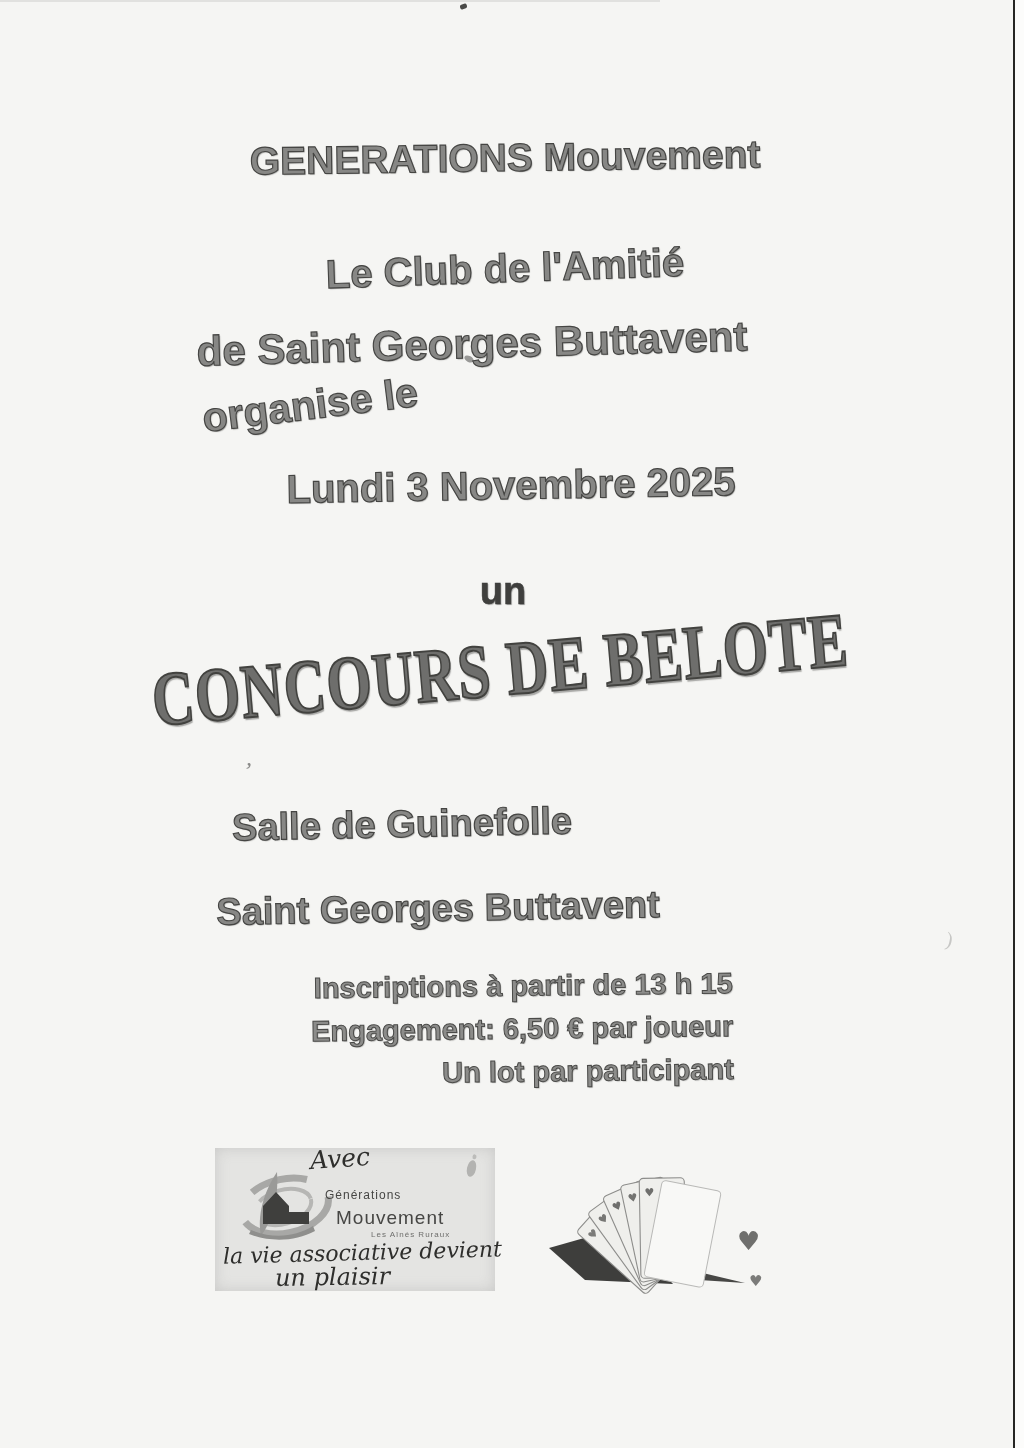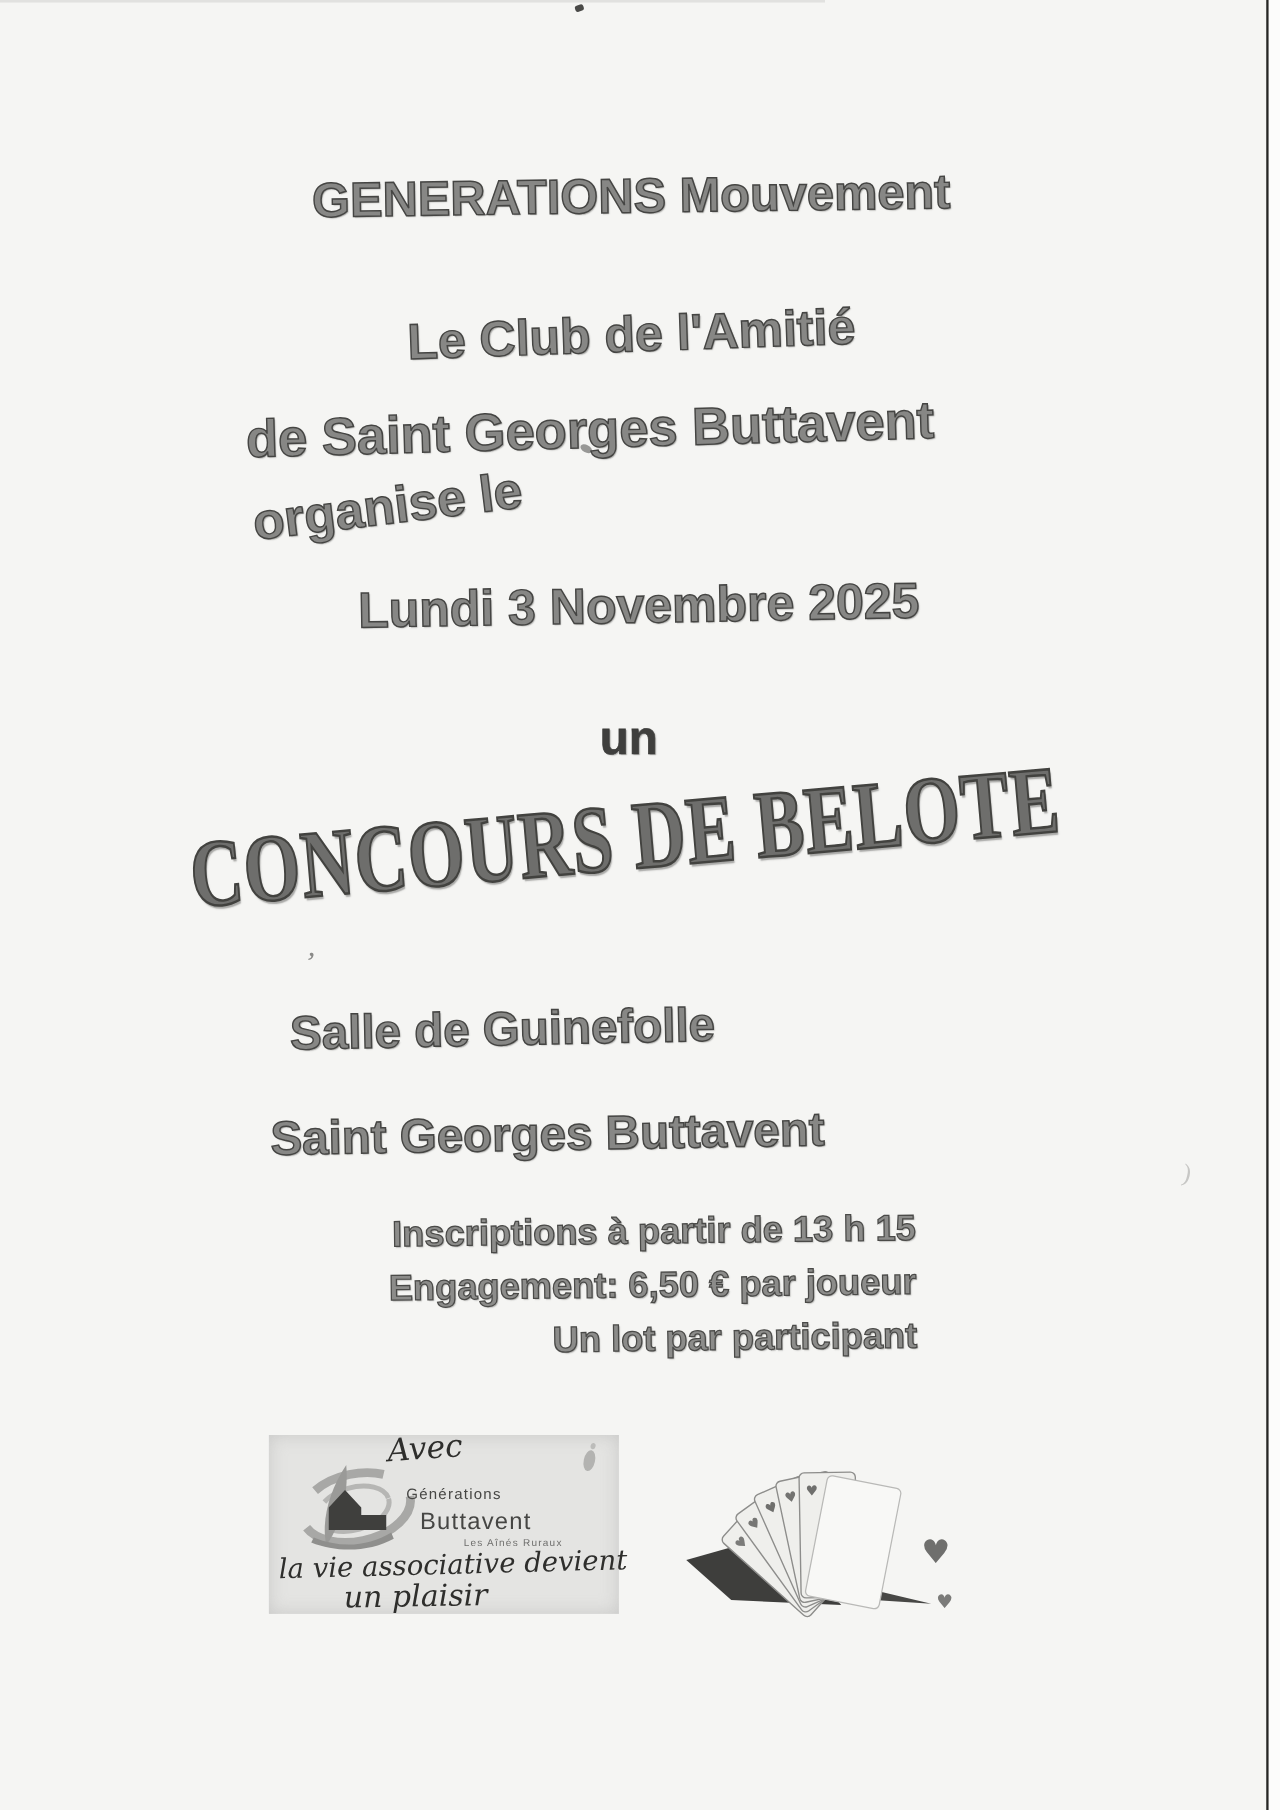--- a/index.html
+++ b/index.html
@@ -113,21 +113,21 @@
   <div class="logo-box">
     <div class="hand avec">Avec</div>
     <svg class="logo-art" width="120" height="85" viewBox="0 0 120 85">
       <ellipse cx="52" cy="46" rx="44" ry="27" fill="none" stroke="#a8a8a6" stroke-width="7" stroke-dasharray="105 34 58 200" transform="rotate(-12 52 46)"></ellipse>
       <ellipse cx="50" cy="47" rx="29" ry="17" fill="none" stroke="#b6b6b4" stroke-width="4" stroke-dasharray="58 30" transform="rotate(-16 50 47)"></ellipse>
       <path d="M44,12 C30,33 24,57 28,76 C40,60 46,35 44,12 Z" fill="#9a9a98"></path>
       <path d="M30,62 L30,46 L43,32 L56,46 L56,52 L76,52 L76,64 L30,64 Z" fill="#3f3f3d"></path>
       <path d="M18,70 C40,79 62,77 80,66 L82,71 C62,82 36,82 16,74 Z" fill="#8f8f8d"></path>
     </svg>
     <div class="brand1">Générations</div>
-    <div class="brand2">Buttavent</div>
+    <div class="brand2">Mouvement</div>
     <div class="brandsub">Les Aînés Ruraux</div>
     <div class="hand tag1">la vie associative devient</div>
     <div class="hand tag2">un plaisir</div>
     <div class="logo-stain"></div>
   </div>
 
   <svg class="cards" width="240" height="128" viewBox="0 0 240 128">
     <polygon points="4,78 78,57 128,114 40,110" fill="#3e3e3c"></polygon>
     <polygon points="124,108 200,113 141,99" fill="#474745"></polygon>
     <g font-family="'DejaVu Sans',sans-serif">

